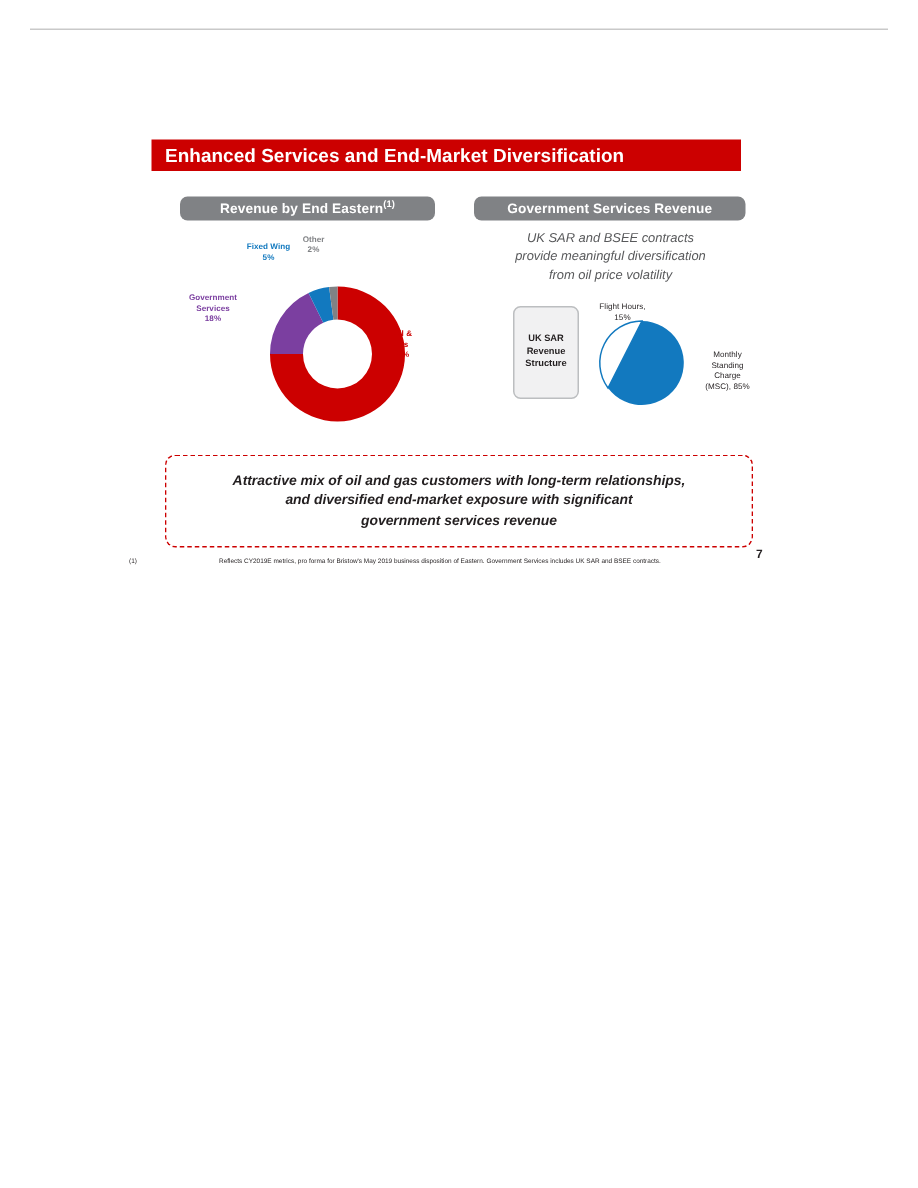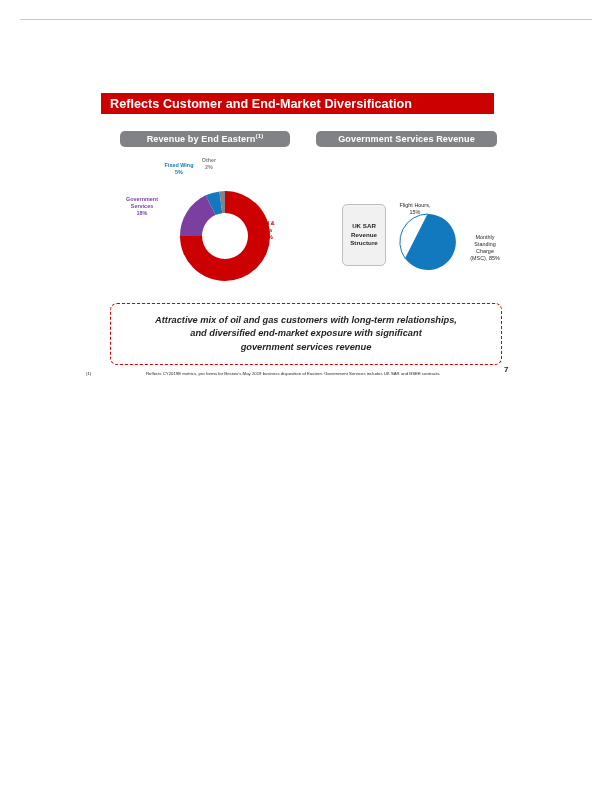--- a/index.html
+++ b/index.html
@@ -209,21 +209,21 @@
   }
 </style>
 </head>
 <body>
 
 <div class="page">
 
   <div class="top-rule"></div>
 
   <div class="title-banner">
-    <span class="title-banner-text">Reflects Customer and End-Market Diversification</span>
+    <span class="title-banner-text">Enhanced Services and End-Market Diversification</span>
   </div>
 
   <div class="pill" id="pill-left">
     <span class="pill-text"><span>Revenue by End Eastern</span><sup>(1)</sup></span>
   </div>
 
   <div class="pill" id="pill-right">
     <span class="pill-text">Government Services Revenue</span>
   </div>
 
@@ -246,20 +246,23 @@
 75%</div>
     <div class="chart-label lbl-gov">Government
 Services
 18%</div>
     <div class="chart-label lbl-fixed">Fixed Wing
 5%</div>
     <div class="chart-label lbl-other">Other
 2%</div>
   </div>
 
+  <div class="right-blurb">UK SAR and BSEE contracts
+provide meaningful diversification
+from oil price volatility</div>
 
   <div class="structure-box">
     <span class="structure-box-text">UK SAR
 Revenue
 Structure</span>
   </div>
 
   <div class="pie-wrap">
     <svg class="pie-svg" width="120" height="92" viewBox="0 0 120 92">
       <g>

